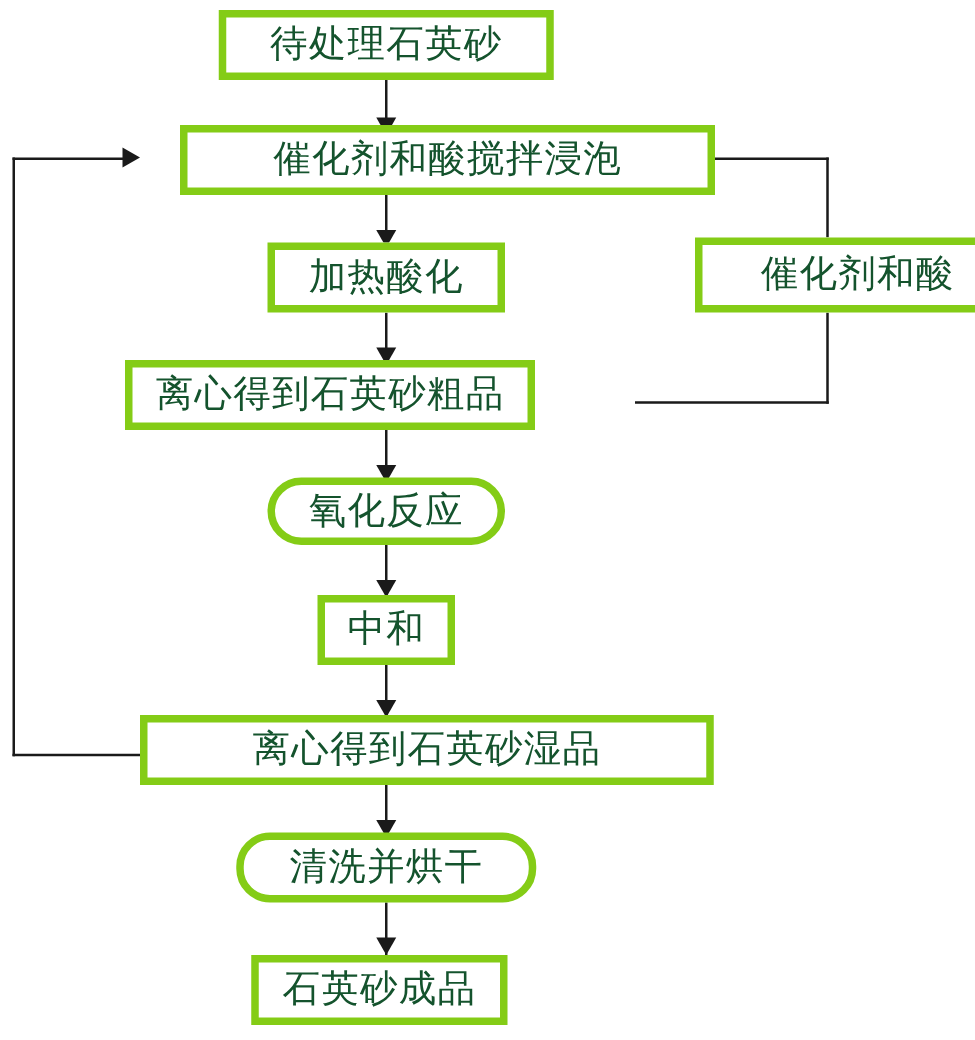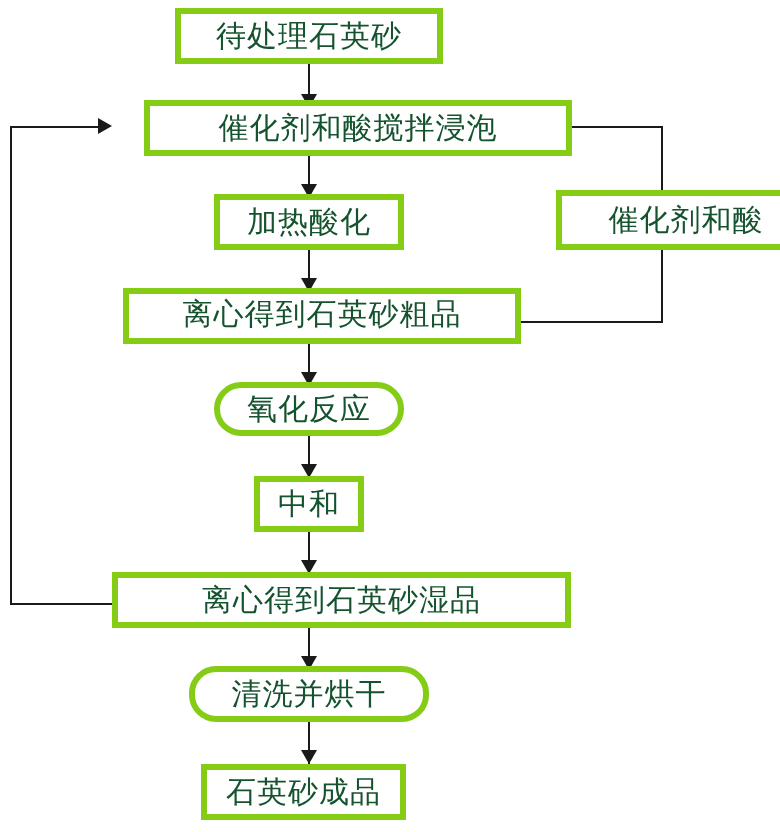--- a/index.html
+++ b/index.html
@@ -107,21 +107,21 @@
   </div>
 
   <div class="node" style="left:112px; top:100px; width:428px; height:56px;margin-left:32px;">
     <span>催化剂和酸搅拌浸泡</span>
   </div>
 
   <div class="node" style="left:214px; top:194px; width:190px; height:56px;">
     <span>加热酸化</span>
   </div>
 
-  <div class="node" style="left:123px; top:288px; width:398px; height:56px;font-family:Liberation Mono, monospace;">
+  <div class="node" style="left:100px; top:288px; width:328px; height:56px;">
     <span>离心得到石英砂粗品</span>
   </div>
 
   <div class="node" style="left:214px; top:382px; width:190px; height:54px;border-radius:27px;">
     <span>氧化反应</span>
   </div>
 
   <div class="node" style="left:254px; top:476px; width:110px; height:56px;">
     <span>中和</span>
   </div>

